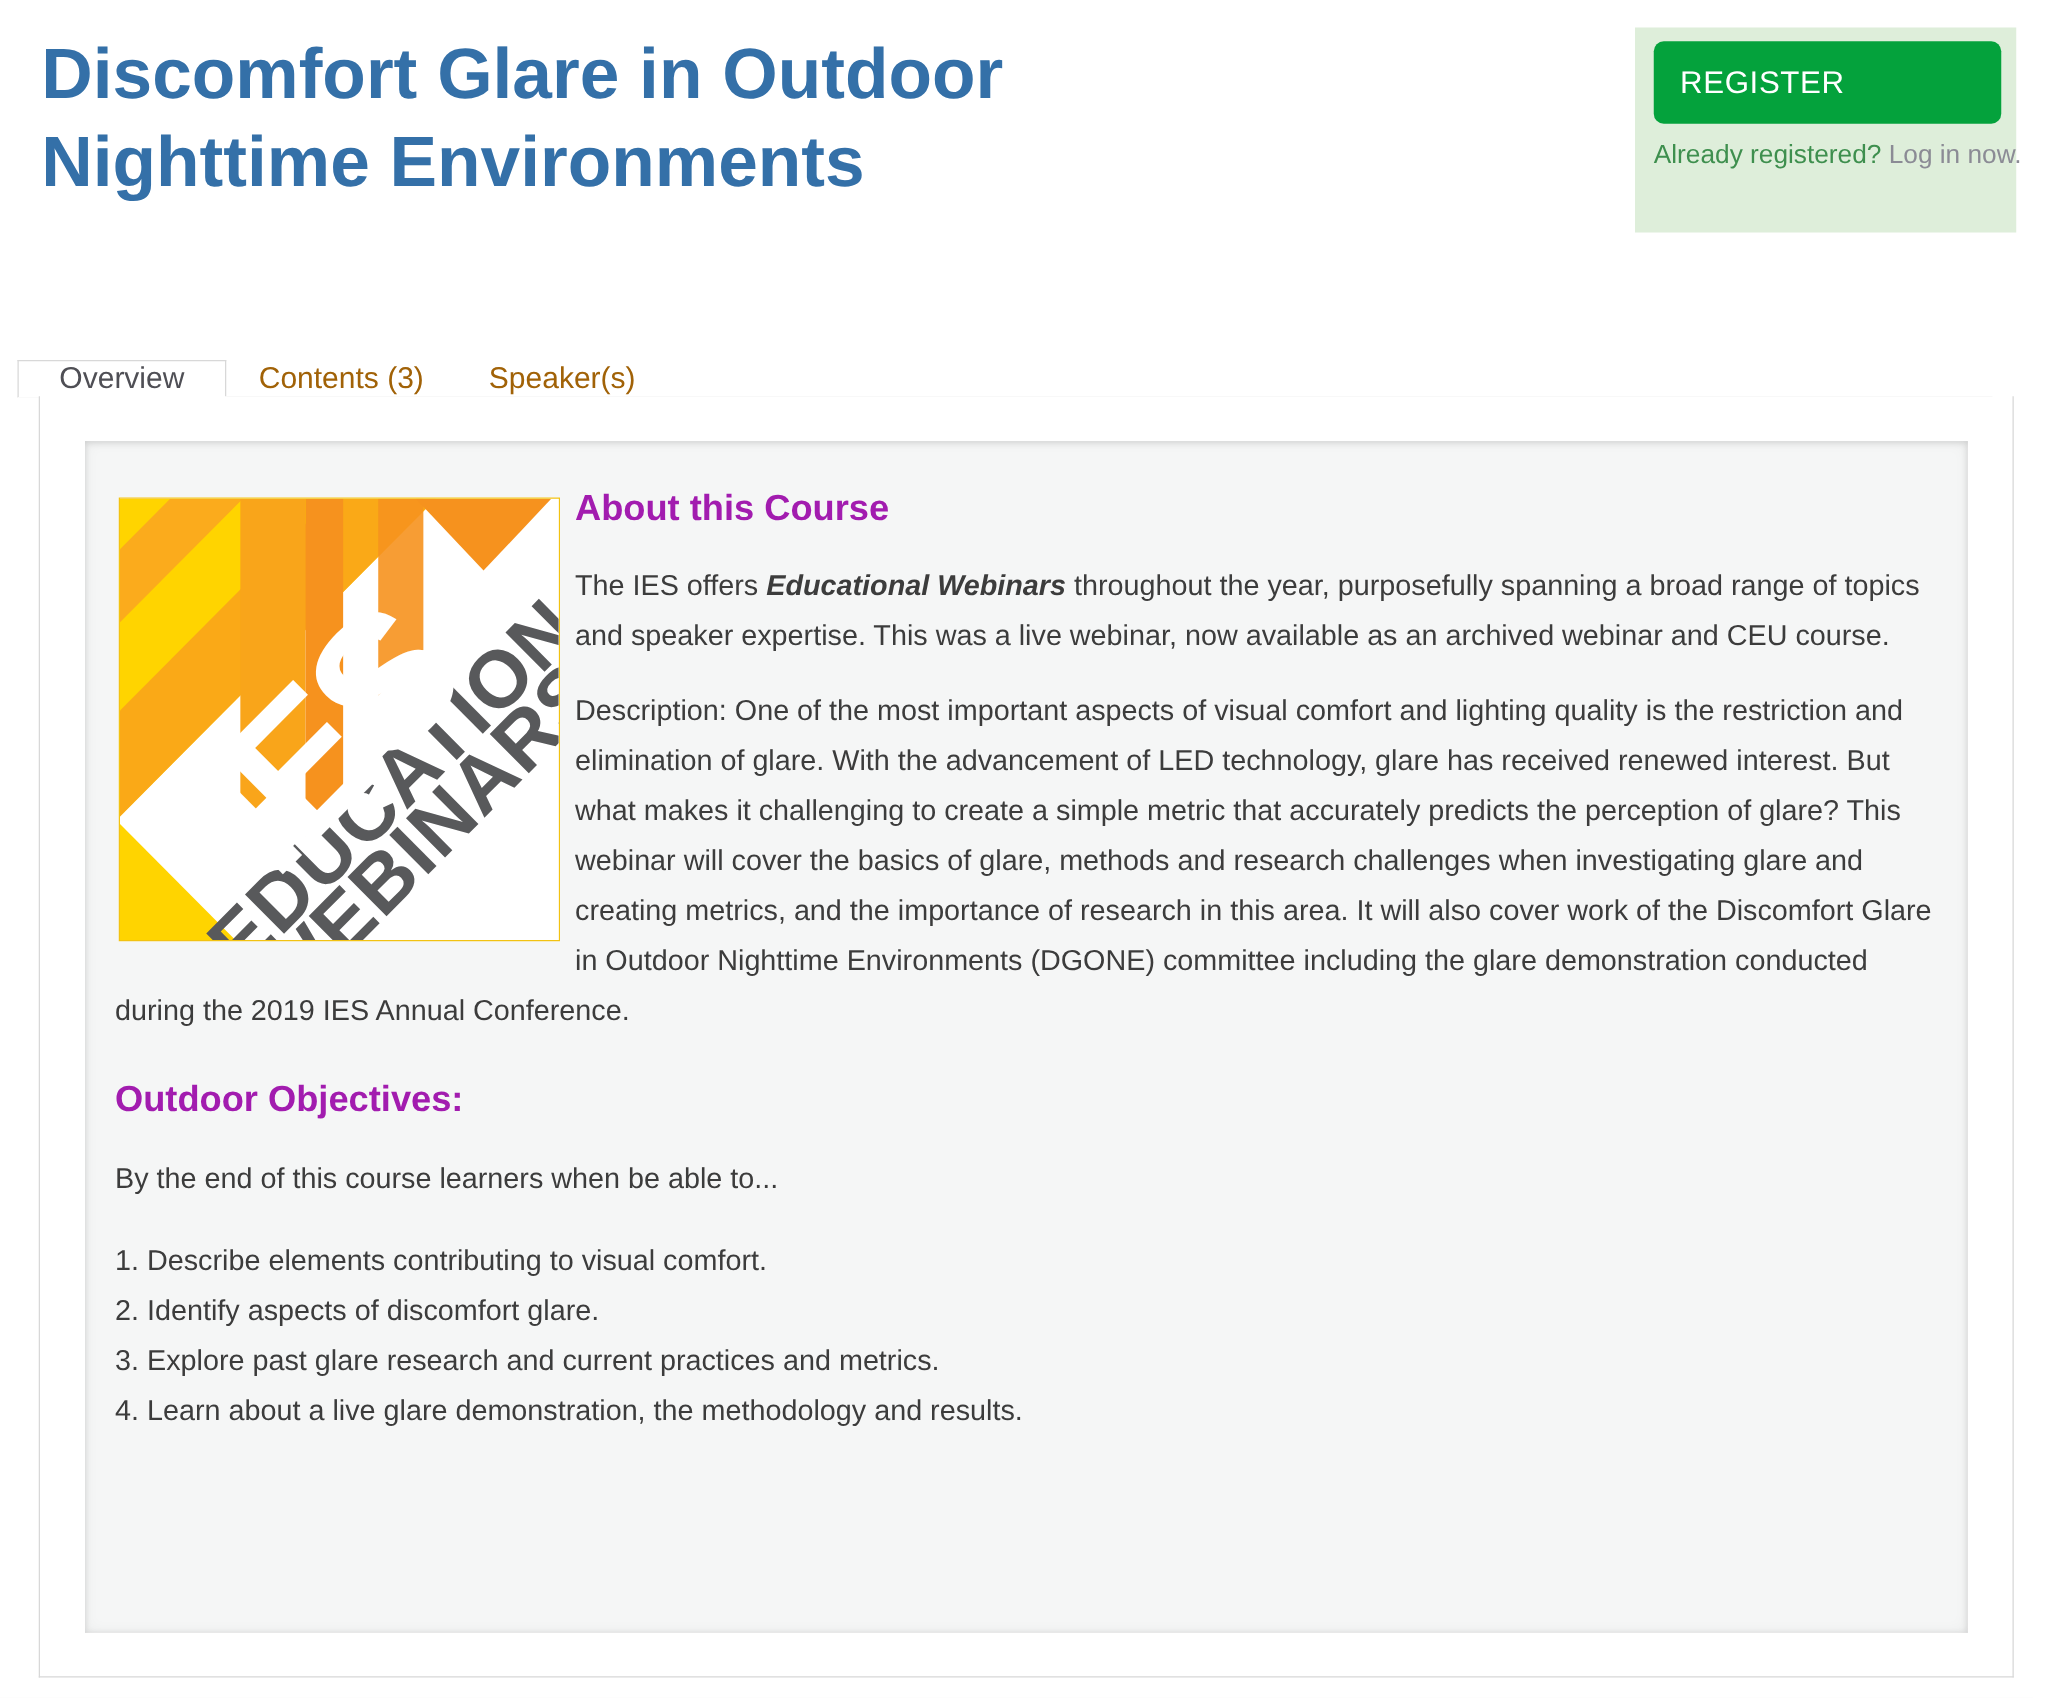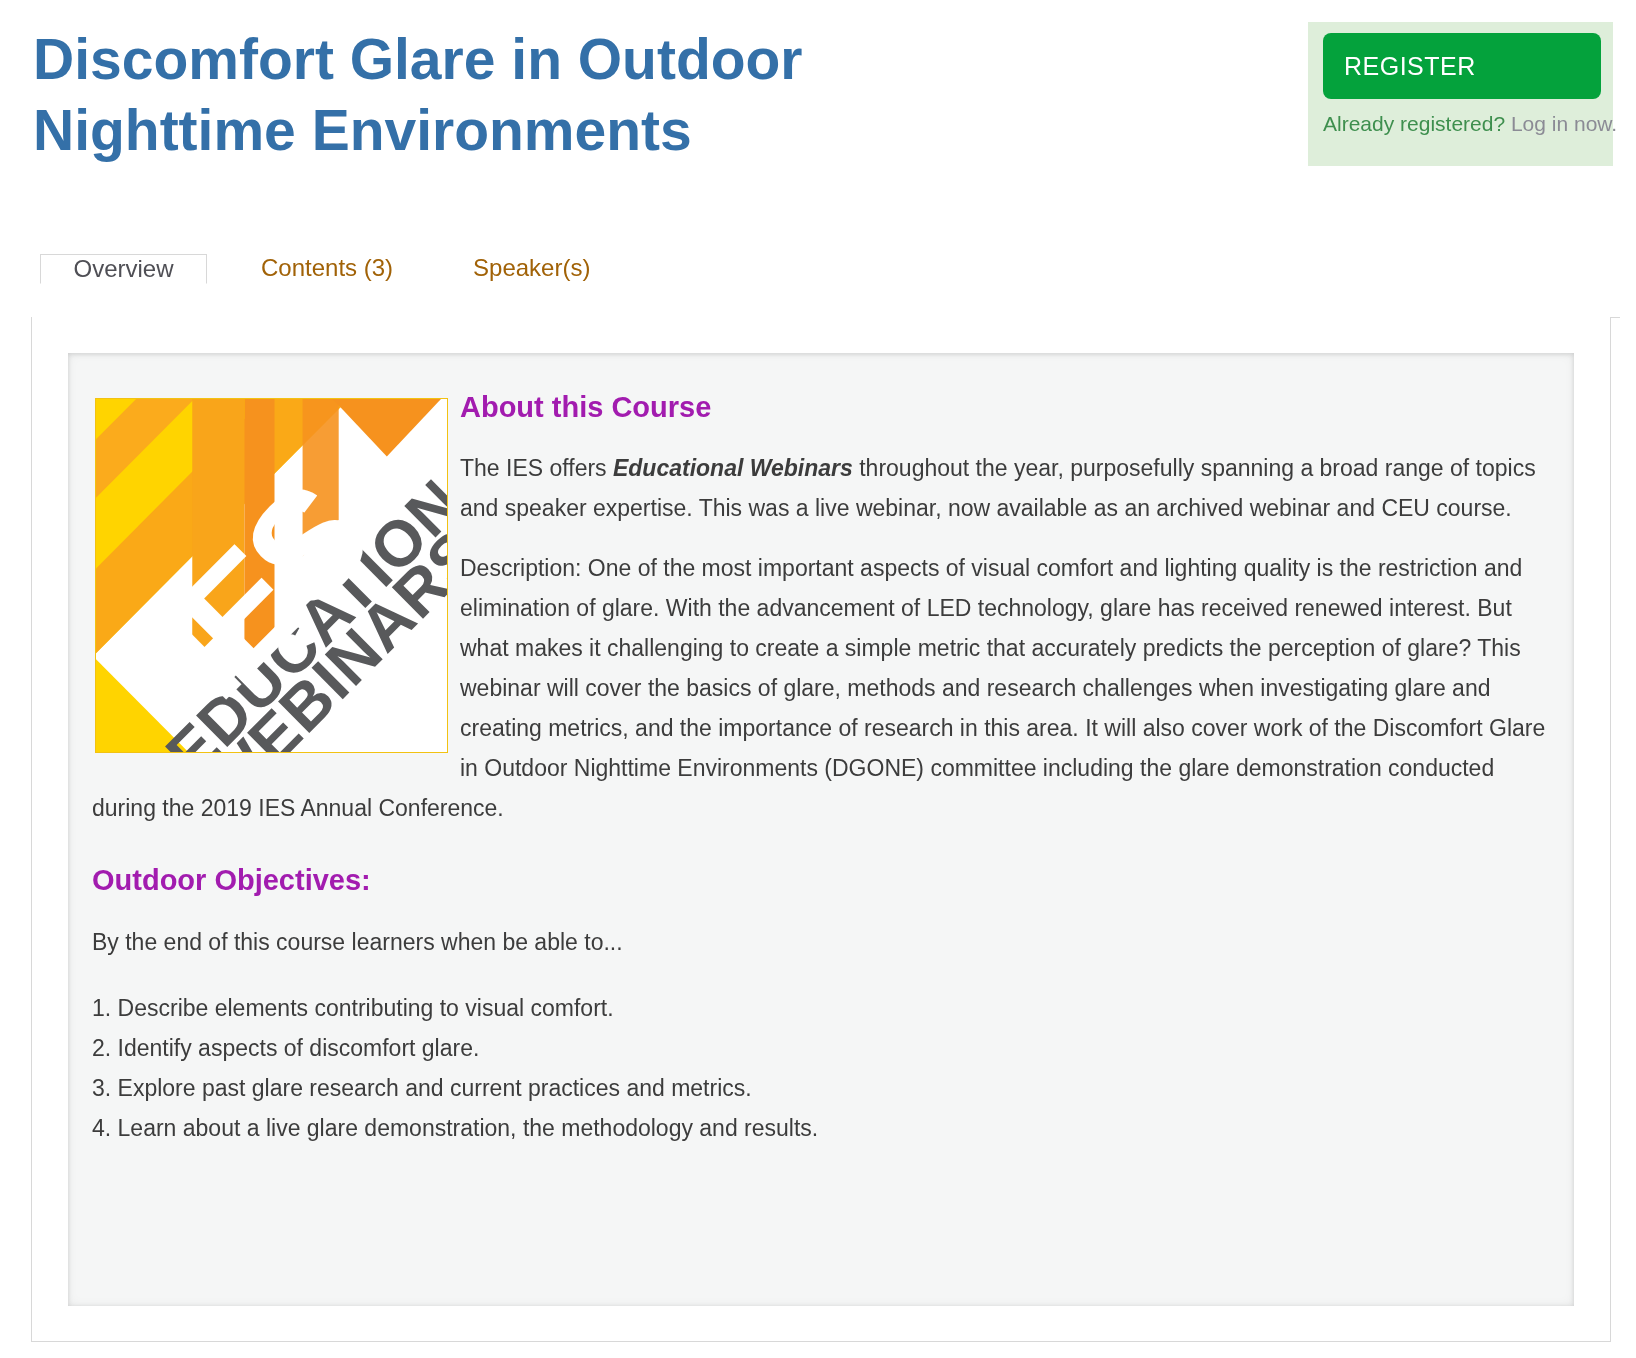--- a/index.html
+++ b/index.html
@@ -9,42 +9,41 @@
     font-family:"Liberation Sans","DejaVu Sans",sans-serif;
     color:#3c3c3c;
   }
 
   
   .page-title {
     position:absolute; left:33px; top:24px; width:900px;
     font-size:57px; line-height:71px; font-weight:bold; color:#3470a8;
   }
   .register-box {
-    position:absolute; left:1308px; top:22px; width:305px; height:144px;
+    position:absolute; left:1308px; top:22px; width:305px; height:164px;
     background:#deeeda; padding:11px 12px 0 15px;
   }
   .register-button {
     display:block; width:278px; height:66px; border:none; cursor:pointer;
     background:#04a23c; color:#ffffff; border-radius:8px;
     font-family:inherit; font-size:25px; text-align:left; padding-left:21px;
     letter-spacing:0.5px;
   }
   .register-sub {
     margin-top:13px; text-align:center; font-size:21px; color:#3e8f4e;
     white-space:nowrap;
   }
   .register-sub a { color:#8b8b95; text-decoration:none; cursor:pointer; }
 
   
   .tabs {
-    position:absolute; left:40px; top:254px; width:1580px; height:64px;
-    display:flex; align-items:flex-start;
+    position:absolute; left:14px; top:254px; width:1580px; height:64px;
+    display:flex; align-items:flex-end;
     border-bottom:1px solid #d8d8d8;
     font-size:24px;
-    gap:28px;
   }
   .tab { display:flex; align-items:center; cursor:pointer; }
   .tab.active {
     width:167px; justify-content:center; background:#ffffff;
     border:1px solid #d8d8d8; border-bottom:1px solid #ffffff;
     margin-bottom:-1px; color:#4f4f55;
   }
   .tab.inactive { padding:0 26px; color:#a16207; }
 
   

